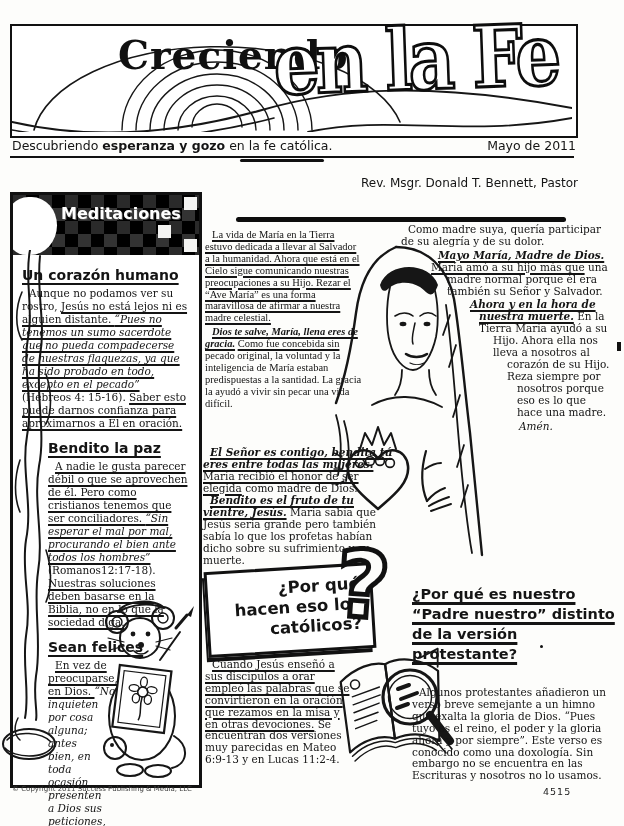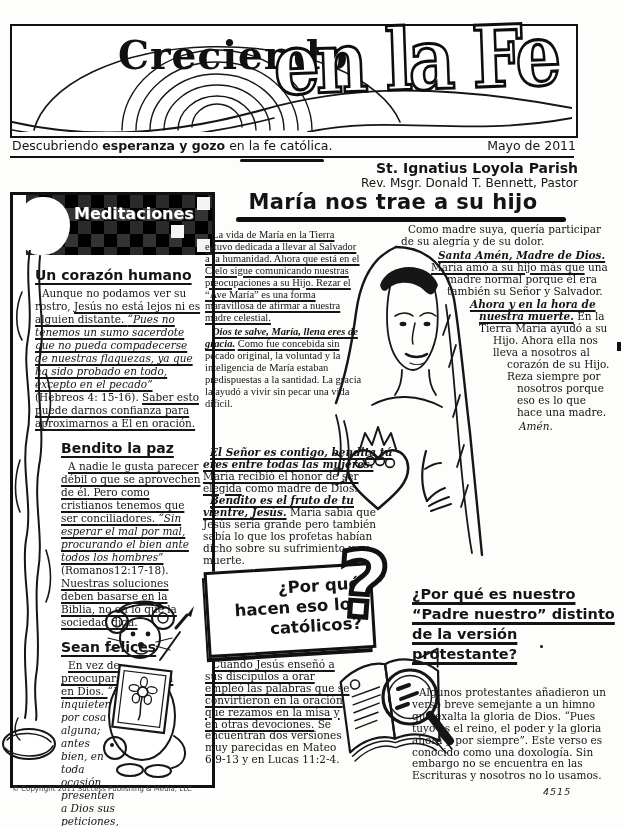--- a/index.html
+++ b/index.html
@@ -20,21 +20,21 @@
   #tagline .bold{font-weight:bold;}
   #issue-date{float:right;font-family:"DejaVu Sans",sans-serif;font-size:12.5px;}
   #rule{left:10px;top:156px;width:564px;height:2px;background:#111;}
   #rule-smudge{left:240px;top:159px;width:84px;height:3px;background:#111;border-radius:2px;}
   #parish-name{left:0;top:160px;width:578px;text-align:right;font-family:"DejaVu Sans",sans-serif;
                font-weight:bold;font-size:14px;}
   #pastor-line{left:0;top:176px;width:578px;text-align:right;font-family:"DejaVu Sans",sans-serif;
                font-size:12px;}
 
   
-  #sidebar{left:10px;top:192px;width:186px;height:590px;border:3px solid #111;background:#fff;padding-left:13px;}
+  #sidebar{left:10px;top:192px;width:186px;height:590px;border:3px solid #111;background:#fff;}
   #banner{position:relative;height:60px;background-color:#0d0d0d;
           background-image:conic-gradient(#000 0 25%, #333 0 50%, #000 0 75%, #2a2a2a 0);
           background-size:26px 26px;overflow:hidden;}
   .check-w{position:absolute;background:#f4f4f2;width:13px;height:13px;}
   #flame-blob{position:absolute;left:-8px;top:2px;width:52px;height:58px;background:#fff;
               border-radius:48% 52% 55% 45%;}
   #banner-text{position:relative;padding-top:9px;font-family:"DejaVu Sans",sans-serif;font-weight:bold;
                font-size:16px;color:#fff;line-height:19px;text-shadow:1px 1px 0 #555;}
   #banner-text .l1{display:block;padding-left:48px;}
   #banner-text .l2{display:block;padding-left:62px;}
@@ -75,21 +75,21 @@
   #qa-sign-text{padding:8px 10px 0 0;text-align:right;font-family:"DejaVu Sans",sans-serif;
                 font-weight:800;font-size:16.5px;line-height:20px;}
   #qa-qmark{left:336px;top:540px;font-family:"DejaVu Sans",sans-serif;font-weight:700;font-size:92px;
             color:#fdfdfb;-webkit-text-stroke:5px #111;transform:rotate(4deg);z-index:3;line-height:92px;}
   #qa-heading{left:412px;top:584px;width:210px;font-family:"DejaVu Sans",sans-serif;font-weight:800;
               font-size:14.5px;line-height:20px;text-decoration:underline;
               text-decoration-thickness:2.5px;text-underline-offset:3px;}
   #qa-left{left:205px;top:659px;width:150px;}
   #book-svg{left:330px;top:641px;width:126px;height:146px;}
   #qa-right{left:412px;top:687px;width:206px;}
-  #page-num{left:543px;top:786px;font-family:"DejaVu Sans",sans-serif;font-size:9.5px;letter-spacing:1px;color:#222;font-style:italic;}
+  #page-num{left:543px;top:786px;font-family:"DejaVu Sans",sans-serif;font-size:9.5px;letter-spacing:1px;color:#222;}
 
   
   .artifact{background:#111;}
 </style>
 </head>
 <body>
 
 <div id="page">
 
   <div class="abs" id="mast-box">
@@ -108,21 +108,20 @@
   </div>
   <div class="abs" id="mast-script">Creciendo</div>
   <div class="abs" id="mast-display">en la Fe</div>
 
   <div class="abs" id="tagline">
     <span id="issue-date">Mayo de 2011</span>
     <span>Descubriendo </span><span class="bold">esperanza y gozo</span><span> en la fe católica.</span>
   </div>
   <div class="abs" id="rule"></div>
   <div class="abs" id="rule-smudge"></div>
-  <div class="abs" id="parish-name">St. Ignatius Loyola Parish</div>
   <div class="abs" id="pastor-line">Rev. Msgr. Donald T. Bennett, Pastor</div>
 
   <div class="abs" id="sidebar">
     <div id="banner">
       <div class="check-w" style="right:2px;top:2px;"></div>
       <div class="check-w" style="right:28px;top:30px;"></div>
       <div class="check-w" style="right:2px;top:44px;"></div>
       <div id="flame-blob"></div>
       <div id="banner-text">
         <span class="l1">Meditaciones</span>
@@ -177,21 +176,20 @@
       <ellipse class="stroke" stroke-width="1.3" cx="60" cy="101" rx="3.6" ry="4.6"></ellipse>
       <path class="stroke" stroke-width="1.5" d="M54,99 C52,110 56,116 53,122"></path>
     </g>
     <circle class="stroke" stroke-width="2" cx="27" cy="150" r="11" fill="#fff"></circle>
     <circle cx="24" cy="147" r="2" fill="#161616"></circle>
     <ellipse class="stroke" stroke-width="2" cx="42" cy="172" rx="13" ry="6" fill="#fff"></ellipse>
     <ellipse class="stroke" stroke-width="2" cx="70" cy="173" rx="13" ry="6" fill="#fff"></ellipse>
   </svg>
   <div class="abs" id="copyright">© Copyright 2011 Success Publishing &amp; Media, LLC</div>
 
-  <div class="abs" id="art-title">María nos trae a su hijo</div>
   <div class="abs" id="art-title-bar"></div>
 
   <div class="abs body-txt" id="col1-b1">
     <p><span class="s-u">La vida de María en la Tierra estuvo dedicada a llevar al Salvador a la humanidad. Ahora que está en el Cielo sigue comunicando nuestras preocupaciones a su Hijo. Rezar el “Ave María” es una forma maravillosa de afirmar a nuestra madre celestial.</span></p>
     <p><span class="s-biu">Dios te salve, María, llena eres de gracia.</span><span class="s-n"> </span><span class="s-u">Como fue concebida sin</span><span class="s-n"> pecado original, la voluntad y la inteligencia de María estaban predispuestas a la santidad. La gracia la ayudó a vivir sin pecar una vida difícil.</span></p>
   </div>
   <div class="abs body-txt" id="col1-b2">
     <p><span class="s-biu">El Señor es contigo, bendita tú eres entre todas las mujeres.</span><span class="s-n"> </span><span class="s-u">María recibió el honor de ser elegida</span><span class="s-n"> como madre de Dios.</span></p>
   </div>
   <div class="abs body-txt" id="col1-b3">
@@ -231,21 +229,21 @@
     <div class="fl" style="width:30px;"></div>
     <div class="fl" style="width:46px;"></div>
     <div class="fl" style="width:62px;"></div>
     <div class="fl" style="width:78px;"></div>
     <div class="fl" style="width:92px;"></div>
     <div class="fl" style="width:106px;"></div>
     <div class="fl" style="width:116px;"></div>
     <div class="fl" style="width:104px;"></div>
     <div class="fl" style="width:78px;"></div>
     <div class="fl" style="width:44px;height:22px;"></div>
-    <p><span class="s-biu">Santa Amén, Madre de Dios.</span><span class="s-n"> </span><span class="s-u">María amó a su hijo más que</span><span class="s-n"> una madre normal porque él era también su Señor y Salvador.</span></p>
+    <p><span class="s-biu">Mayo María, Madre de Dios.</span><span class="s-n"> </span><span class="s-u">María amó a su hijo más que</span><span class="s-n"> una madre normal porque él era también su Señor y Salvador.</span></p>
     <p><span class="s-biu">Ahora y en la hora de nuestra muerte.</span><span class="s-n"> En la Tierra María ayudó a su Hijo. Ahora ella nos lleva a nosotros al corazón de su Hijo. Reza siempre por nosotros porque eso es lo que hace una madre.</span></p>
     <p id="amen">Amén.</p>
   </div>
 
   <div class="abs" id="qa-sign">
     <div id="qa-sign-text">
       <span>¿Por qué</span><br>
       <span>hacen eso los</span><br>
       <span>católicos?</span>
     </div>

